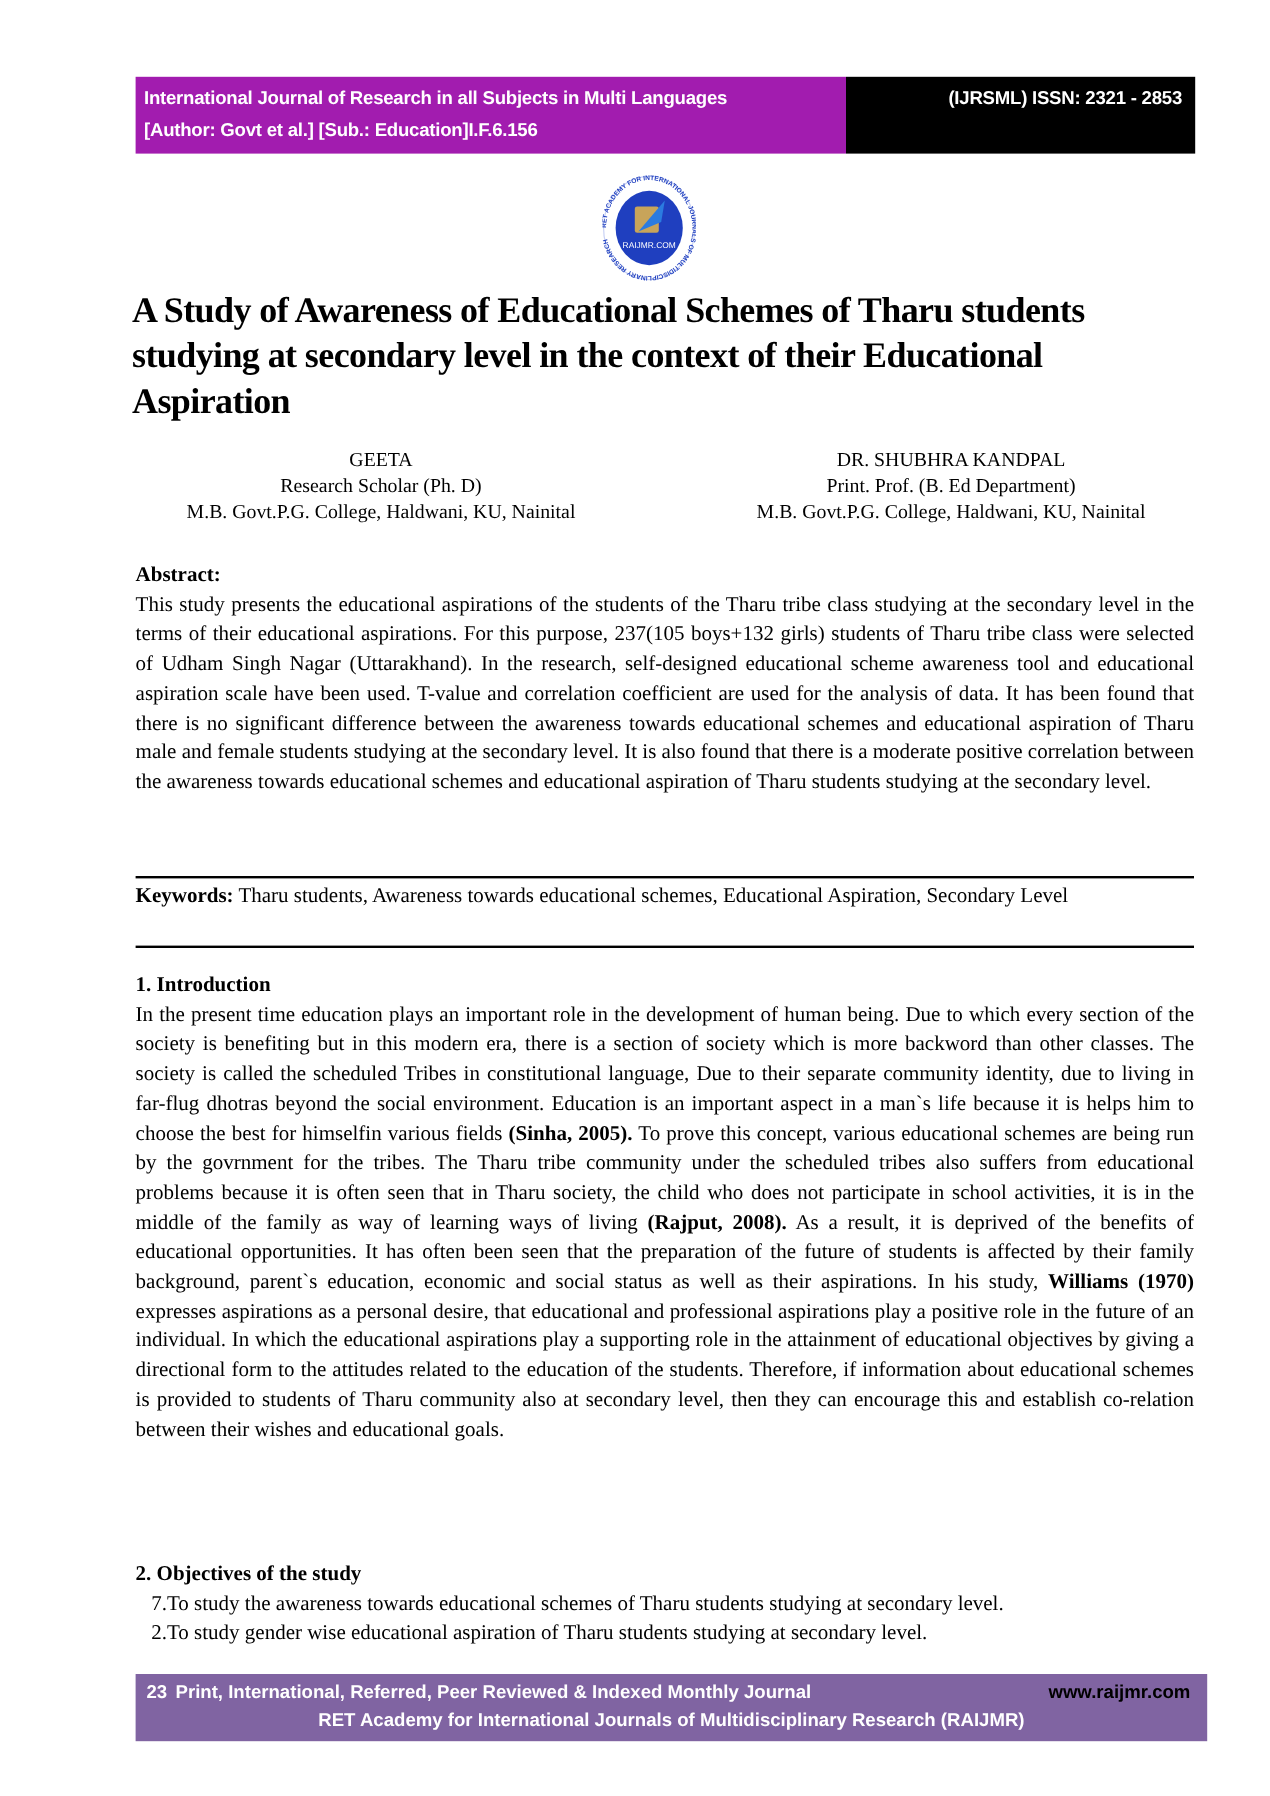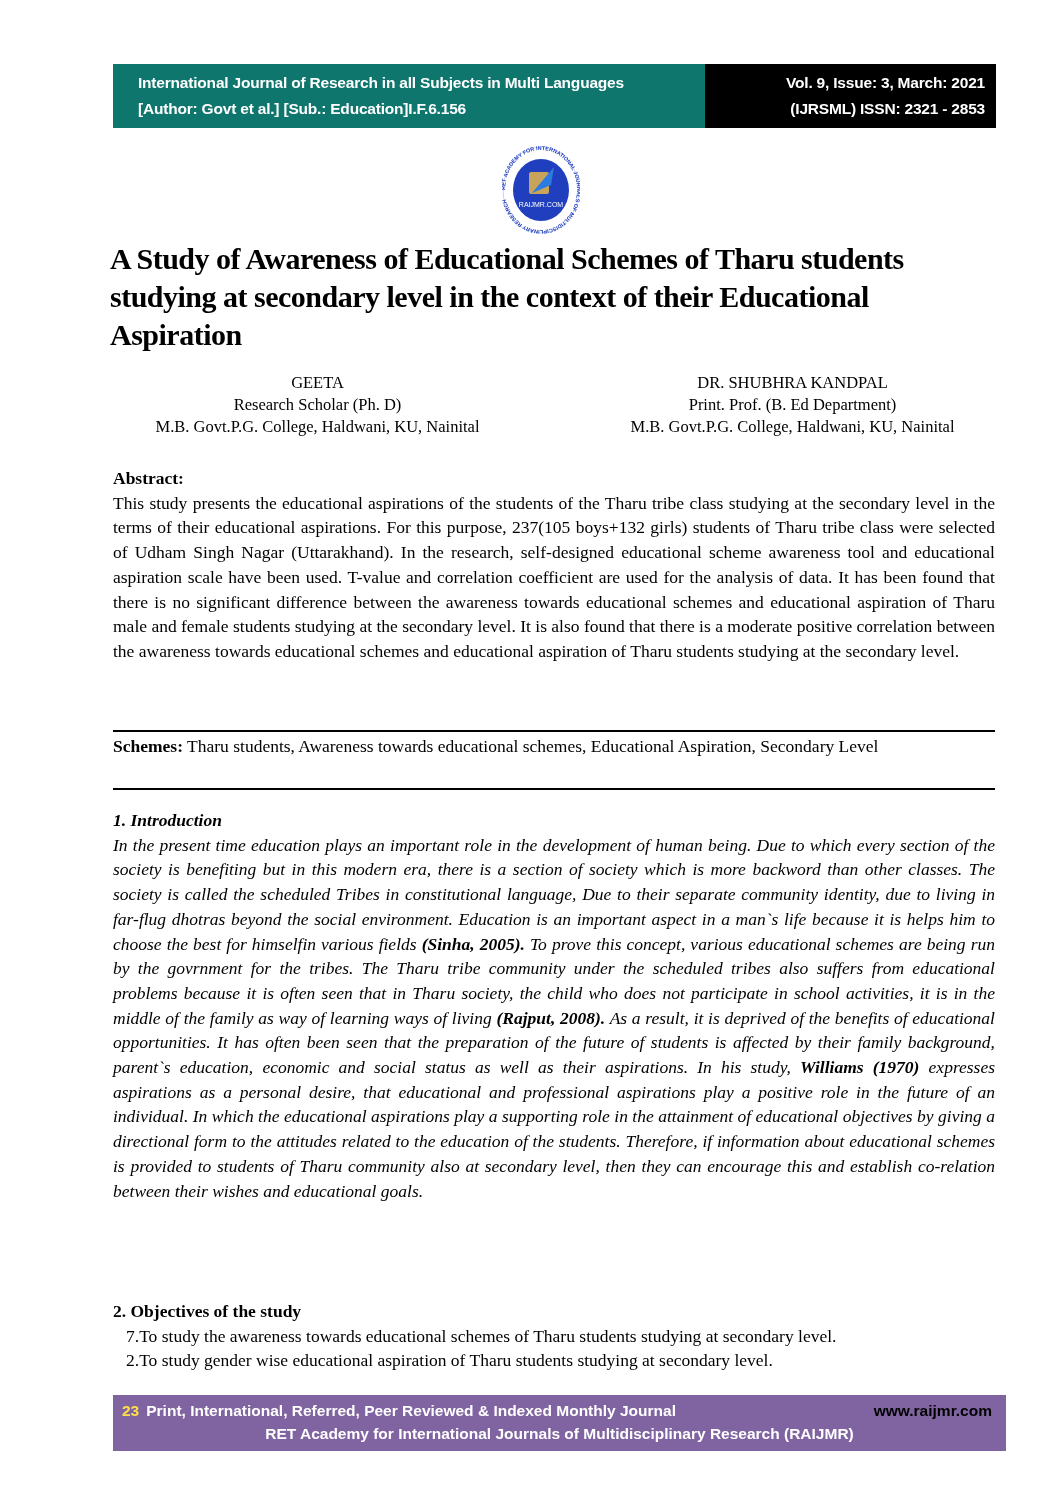--- a/index.html
+++ b/index.html
@@ -1,48 +1,47 @@
 <!DOCTYPE html>
 <html><head>
 <meta charset="utf-8">
 <style>
   html, body { margin: 0; padding: 0; background: #ffffff; }
   body { width: 1058px; height: 1497px; position: relative; overflow: hidden; font-family: "Liberation Serif", serif; color: #000; }
   .hdr { position: absolute; left: 113px; top: 64px; width: 883px; height: 64px; display: flex; }
-  .hdr-left { background: #0f766e; width: 592px; height: 64px; color: #fff; font-family: "Liberation Sans", sans-serif; font-weight: bold; font-size: 15.5px; padding: 6px 0 0 25px; box-sizing: border-box; line-height: 26px; letter-spacing: -0.2px; }
+  .hdr-left { background: #a21caf; width: 592px; height: 64px; color: #fff; font-family: "Liberation Sans", sans-serif; font-weight: bold; font-size: 15.5px; padding: 6px 0 0 7px; box-sizing: border-box; line-height: 26px; letter-spacing: -0.2px; }
   .hdr-right { background: #000; flex: 1; color: #fff; font-family: "Liberation Sans", sans-serif; font-weight: bold; font-size: 15.5px; text-align: right; padding: 6px 11px 0 0; box-sizing: border-box; line-height: 26px; letter-spacing: -0.2px; }
   .logo { position: absolute; left: 502px; top: 145px; width: 78px; height: 90px; }
   .title { position: absolute; left: 110px; top: 240px; width: 890px; font-weight: bold; font-size: 30px; line-height: 38px; letter-spacing: -0.5px; }
   .authors { position: absolute; top: 372px; left: 110px; width: 890px; display: flex; }
   .author { flex: 1; text-align: center; font-size: 16.5px; line-height: 22px; }
   .author:first-child { padding-right: 60px; }
   .body { position: absolute; left: 113px; width: 882px; font-size: 17.5px; line-height: 24.7px; text-align: justify; }
   .abstract { top: 466px; }
   .h { font-weight: bold; }
   .rule { position: absolute; left: 113px; width: 882px; height: 0; border-top: 2px solid #000; }
   .kw { top: 734px; }
-  .intro { top: 808px; font-style: italic; }
+  .intro { top: 808px; }
   .obj { top: 1299px; }
   .obj .item { padding-left: 13px; text-align: left; }
   .ftr { position: absolute; left: 113px; top: 1395px; width: 893px; height: 56px; background: #8064a2; font-family: "Liberation Sans", sans-serif; font-weight: bold; font-size: 15.5px; color: #fff; box-sizing: border-box; }
   .ftr-row1 { display: flex; justify-content: space-between; padding: 3px 14px 0 9px; line-height: 25px; }
   .ftr-row2 { text-align: center; line-height: 22px; }
-  .page-num { color: #fde047; margin-right: 7px; }
+  .page-num { color: #ffffff; margin-right: 7px; }
   .ftr-url { color: #000; margin-left: 44px; }
 </style>
 </head>
 <body>
 
 <div class="hdr">
   <div class="hdr-left">
     <div>International Journal of Research in all Subjects in Multi Languages</div>
     <div>[Author: Govt et al.] [Sub.: Education]I.F.6.156</div>
   </div>
   <div class="hdr-right">
-    <div>Vol. 9, Issue: 3, March: 2021</div>
     <div>(IJRSML) ISSN: 2321 - 2853</div>
   </div>
 </div>
 
 <div class="logo">
   <svg width="78" height="90" viewBox="0 0 78 90">
     <defs>
       <path id="ringpath" d="M39,45 m-36,0 a36,40 0 1,1 72,0 a36,40 0 1,1 -72,0"></path>
     </defs>
     <ellipse cx="39" cy="45" rx="38" ry="43" fill="#ffffff" stroke="#c9d2f5" stroke-width="1"></ellipse>
@@ -70,21 +69,21 @@
     <div>M.B. Govt.P.G. College, Haldwani, KU, Nainital</div>
   </div>
 </div>
 
 <div class="body abstract">
   <div class="h">Abstract:</div>
   <div>This study presents the educational aspirations of the students of the Tharu tribe class studying at the secondary level in the terms of their educational aspirations. For this purpose, 237(105 boys+132 girls) students of Tharu tribe class were selected of Udham Singh Nagar (Uttarakhand). In the research, self-designed educational scheme awareness tool and educational aspiration scale have been used. T-value and correlation coefficient are used for the analysis of data. It has been found that there is no significant difference between the awareness towards educational schemes and educational aspiration of Tharu male and female students studying at the secondary level. It is also found that there is a moderate positive correlation between the awareness towards educational schemes and educational aspiration of Tharu students studying at the secondary level.</div>
 </div>
 
 <div class="rule" style="top:730px;"></div>
-<div class="body kw"><span class="h">Schemes:</span><span> Tharu students, Awareness towards educational schemes, Educational Aspiration, Secondary Level</span></div>
+<div class="body kw"><span class="h">Keywords:</span><span> Tharu students, Awareness towards educational schemes, Educational Aspiration, Secondary Level</span></div>
 <div class="rule" style="top:788px;"></div>
 
 <div class="body intro">
   <div class="h">1. Introduction</div>
   <div><span>In the present time education plays an important role in the development of human being. Due to which every section of the society is benefiting but in this modern era, there is a section of society which is more backword than other classes. The society is called the scheduled Tribes in constitutional language, Due to their separate community identity, due to living in far-flug dhotras beyond the social environment. Education is an important aspect in a man`s life because it is helps him to choose the best for himselfin various fields </span><span class="h">(Sinha, 2005).</span><span> To prove this concept, various educational schemes are being run by the govrnment for the tribes. The Tharu tribe community under the scheduled tribes also suffers from educational problems because it is often seen that in Tharu society, the child who does not participate in school activities, it is in the middle of the family as way of learning ways of living </span><span class="h">(Rajput, 2008).</span><span> As a result, it is deprived of the benefits of educational opportunities. It has often been seen that the preparation of the future of students is affected by their family background, parent`s education, economic and social status as well as their aspirations. In his study, </span><span class="h">Williams (1970)</span><span> expresses aspirations as a personal desire, that educational and professional aspirations play a positive role in the future of an individual. In which the educational aspirations play a supporting role in the attainment of educational objectives by giving a directional form to the attitudes related to the education of the students. Therefore, if information about educational schemes is provided to students of Tharu community also at secondary level, then they can encourage this and establish co-relation between their wishes and educational goals.</span></div>
 </div>
 
 <div class="body obj">
   <div class="h">2. Objectives of the study</div>
   <div class="item">7.To study the awareness towards educational schemes of Tharu students studying at secondary level.</div>

